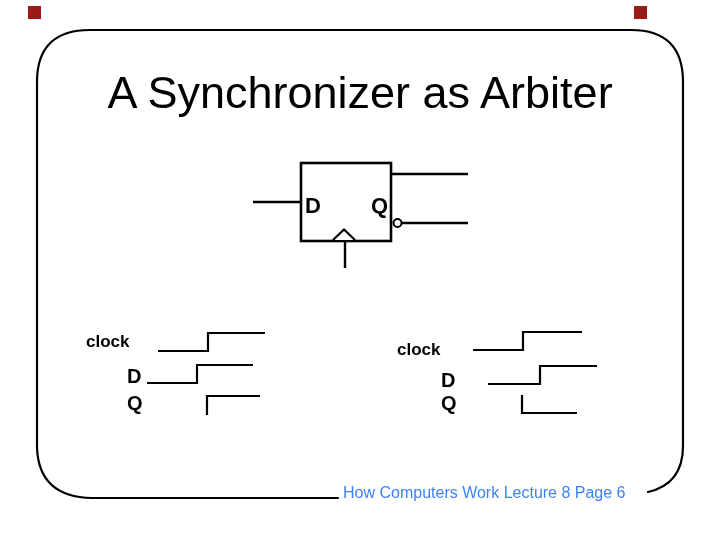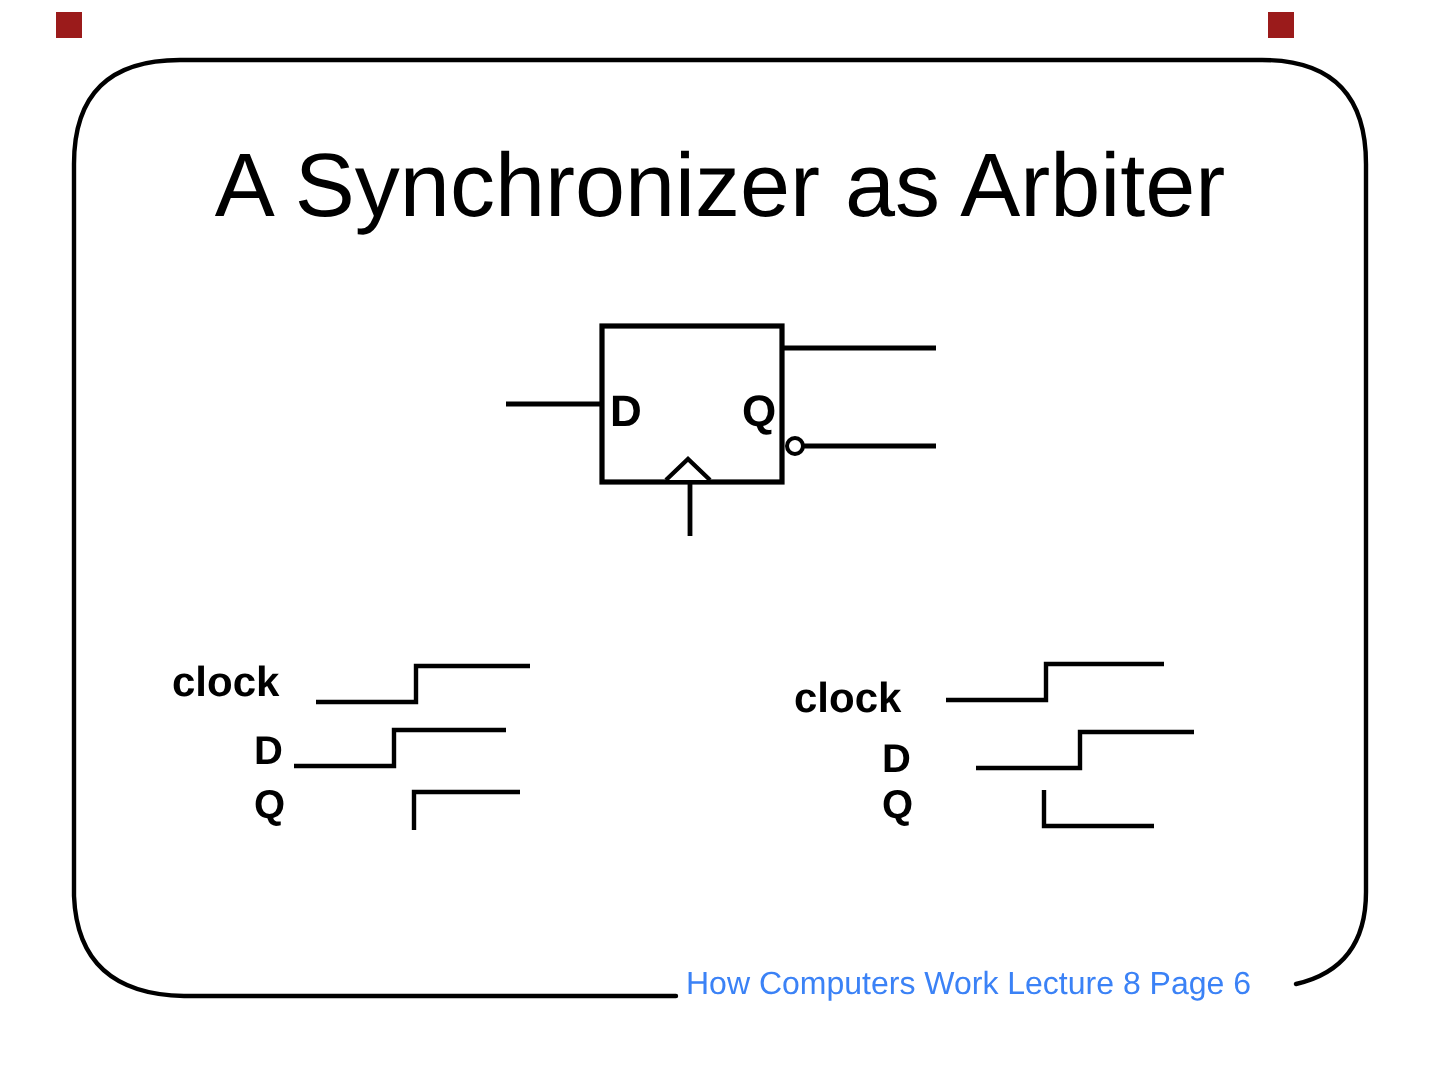--- a/index.html
+++ b/index.html
@@ -11,21 +11,21 @@
   }
   .abs{position:absolute;}
   .slide{position:absolute;left:0;top:0;width:720px;height:540px;}
   svg.layer{position:absolute;left:0;top:0;}
   .corner{width:13px;height:13px;background:#9b1b1b;}
   #title{
     left:0;top:70px;width:720px;text-align:center;
     font-size:45px;line-height:46px;letter-spacing:0px;color:#000;white-space:nowrap;
   }
   .fflabel{font-size:22px;line-height:22px;font-weight:bold;}
-  .wclock{font-size:21px;line-height:17px;font-weight:bold;}
+  .wclock{font-size:17px;line-height:17px;font-weight:bold;}
   .wsig{font-size:20px;line-height:20px;font-weight:bold;}
   #footer{
     left:343px;top:484px;font-size:16px;line-height:17px;color:#3b82f6;white-space:nowrap;
   }
 </style>
 </head>
 <body>
 
 <div class="slide">
 

